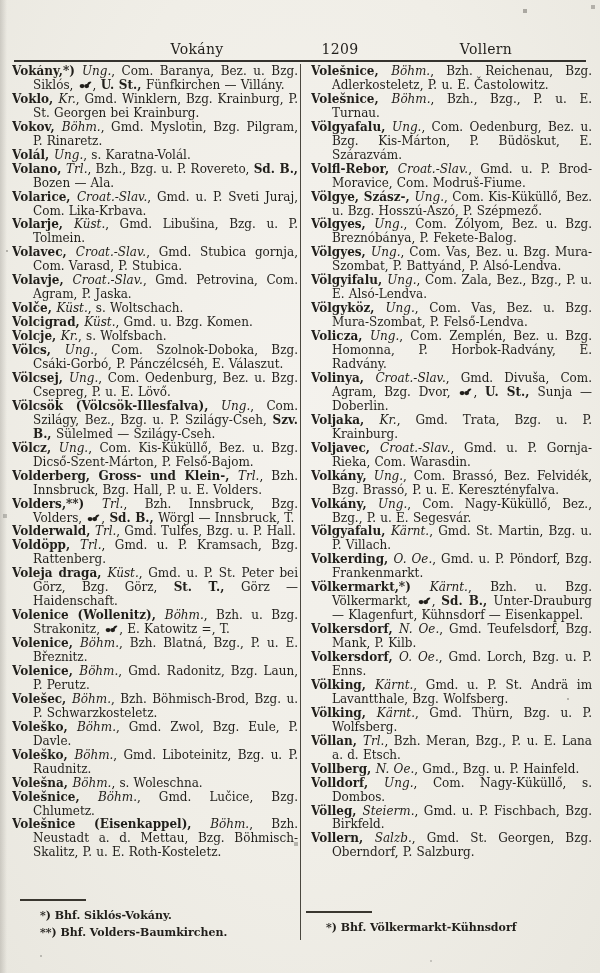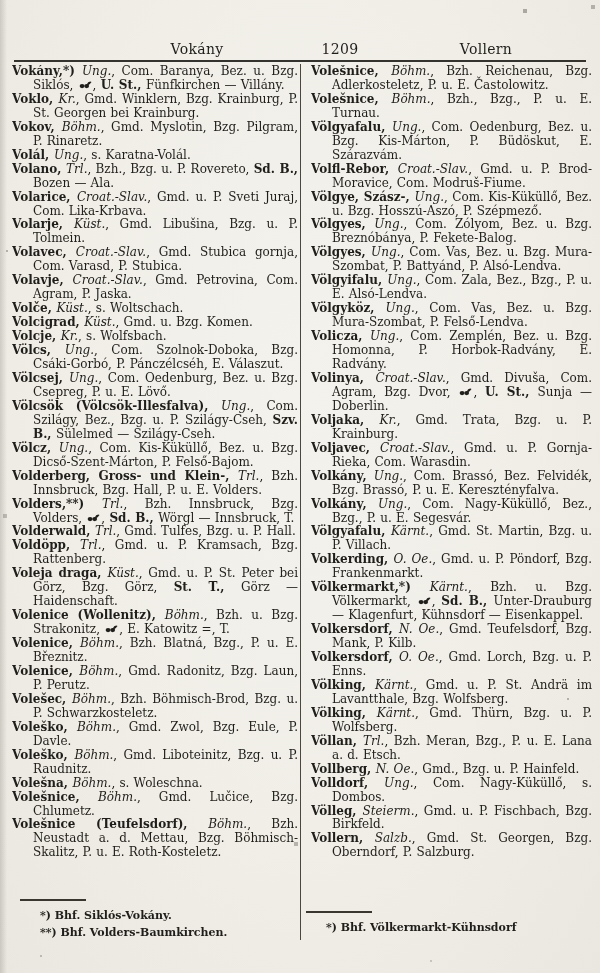--- a/index.html
+++ b/index.html
@@ -87,21 +87,21 @@
           <ellipse cx="8.3" cy="6.8" rx="2.7" ry="2.3"></ellipse>
           <path d="M8 5.6 Q10.4 0.7 13.7 2.1 Q12.3 4.6 9.1 6.3 Z"></path>
         </svg><span class="seg-r">, E. Katowitz =, T.</span></p>
       <p class="entry"><span class="seg-b">Volenice, </span><span class="seg-i">Böhm.</span><span class="seg-r">, Bzh. Blatná, Bzg., P. u. E. Březnitz.</span></p>
       <p class="entry"><span class="seg-b">Volenice, </span><span class="seg-i">Böhm.</span><span class="seg-r">, Gmd. Radonitz, Bzg. Laun, P. Perutz.</span></p>
       <p class="entry"><span class="seg-b">Volešec, </span><span class="seg-i">Böhm.</span><span class="seg-r">, Bzh. Böhmisch-Brod, Bzg. u. P. Schwarzkosteletz.</span></p>
       <p class="entry"><span class="seg-b">Voleško, </span><span class="seg-i">Böhm.</span><span class="seg-r">, Gmd. Zwol, Bzg. Eule, P. Davle.</span></p>
       <p class="entry"><span class="seg-b">Voleško, </span><span class="seg-i">Böhm.</span><span class="seg-r">, Gmd. Liboteinitz, Bzg. u. P. Raudnitz.</span></p>
       <p class="entry"><span class="seg-b">Volešna, </span><span class="seg-i">Böhm.</span><span class="seg-r">, s. Woleschna.</span></p>
       <p class="entry"><span class="seg-b">Volešnice, </span><span class="seg-i">Böhm.</span><span class="seg-r">, Gmd. Lučice, Bzg. Chlumetz.</span></p>
-      <p class="entry"><span class="seg-b">Volešnice (Teufelsdorf), </span><span class="seg-i">Böhm.</span><span class="seg-r">, Bzh. Neustadt a. d. Mettau, Bzg. Böhmisch-Skalitz, P. u. E. Roth-Kosteletz.</span></p>
+      <p class="entry"><span class="seg-b">Volešnice (Eisenkappel), </span><span class="seg-i">Böhm.</span><span class="seg-r">, Bzh. Neustadt a. d. Mettau, Bzg. Böhmisch-Skalitz, P. u. E. Roth-Kosteletz.</span></p>
     </div>
   <div class="col col-right" id="col-right">
       <p class="entry"><span class="seg-b">Volešnice, </span><span class="seg-i">Böhm.</span><span class="seg-r">, Bzh. Reichenau, Bzg. Adlerkosteletz, P. u. E. Častolowitz.</span></p>
       <p class="entry"><span class="seg-b">Volešnice, </span><span class="seg-i">Böhm.</span><span class="seg-r">, Bzh., Bzg., P. u. E. Turnau.</span></p>
       <p class="entry"><span class="seg-b">Völgyafalu, </span><span class="seg-i">Ung.</span><span class="seg-r">, Com. Oedenburg, Bez. u. Bzg. Kis-Márton, P. Büdöskut, E. Szárazvám.</span></p>
       <p class="entry"><span class="seg-b">Volfl-Rebor, </span><span class="seg-i">Croat.-Slav.</span><span class="seg-r">, Gmd. u. P. Brod-Moravice, Com. Modruš-Fiume.</span></p>
       <p class="entry"><span class="seg-b">Völgye, Szász-, </span><span class="seg-i">Ung.</span><span class="seg-r">, Com. Kis-Küküllő, Bez. u. Bzg. Hosszú-Aszó, P. Szépmező.</span></p>
       <p class="entry"><span class="seg-b">Völgyes, </span><span class="seg-i">Ung.</span><span class="seg-r">, Com. Zólyom, Bez. u. Bzg. Breznóbánya, P. Fekete-Balog.</span></p>
       <p class="entry"><span class="seg-b">Völgyes, </span><span class="seg-i">Ung.</span><span class="seg-r">, Com. Vas, Bez. u. Bzg. Mura-Szombat, P. Battyánd, P. Alsó-Lendva.</span></p>
       <p class="entry"><span class="seg-b">Völgyifalu, </span><span class="seg-i">Ung.</span><span class="seg-r">, Com. Zala, Bez., Bzg., P. u. E. Alsó-Lendva.</span></p>

